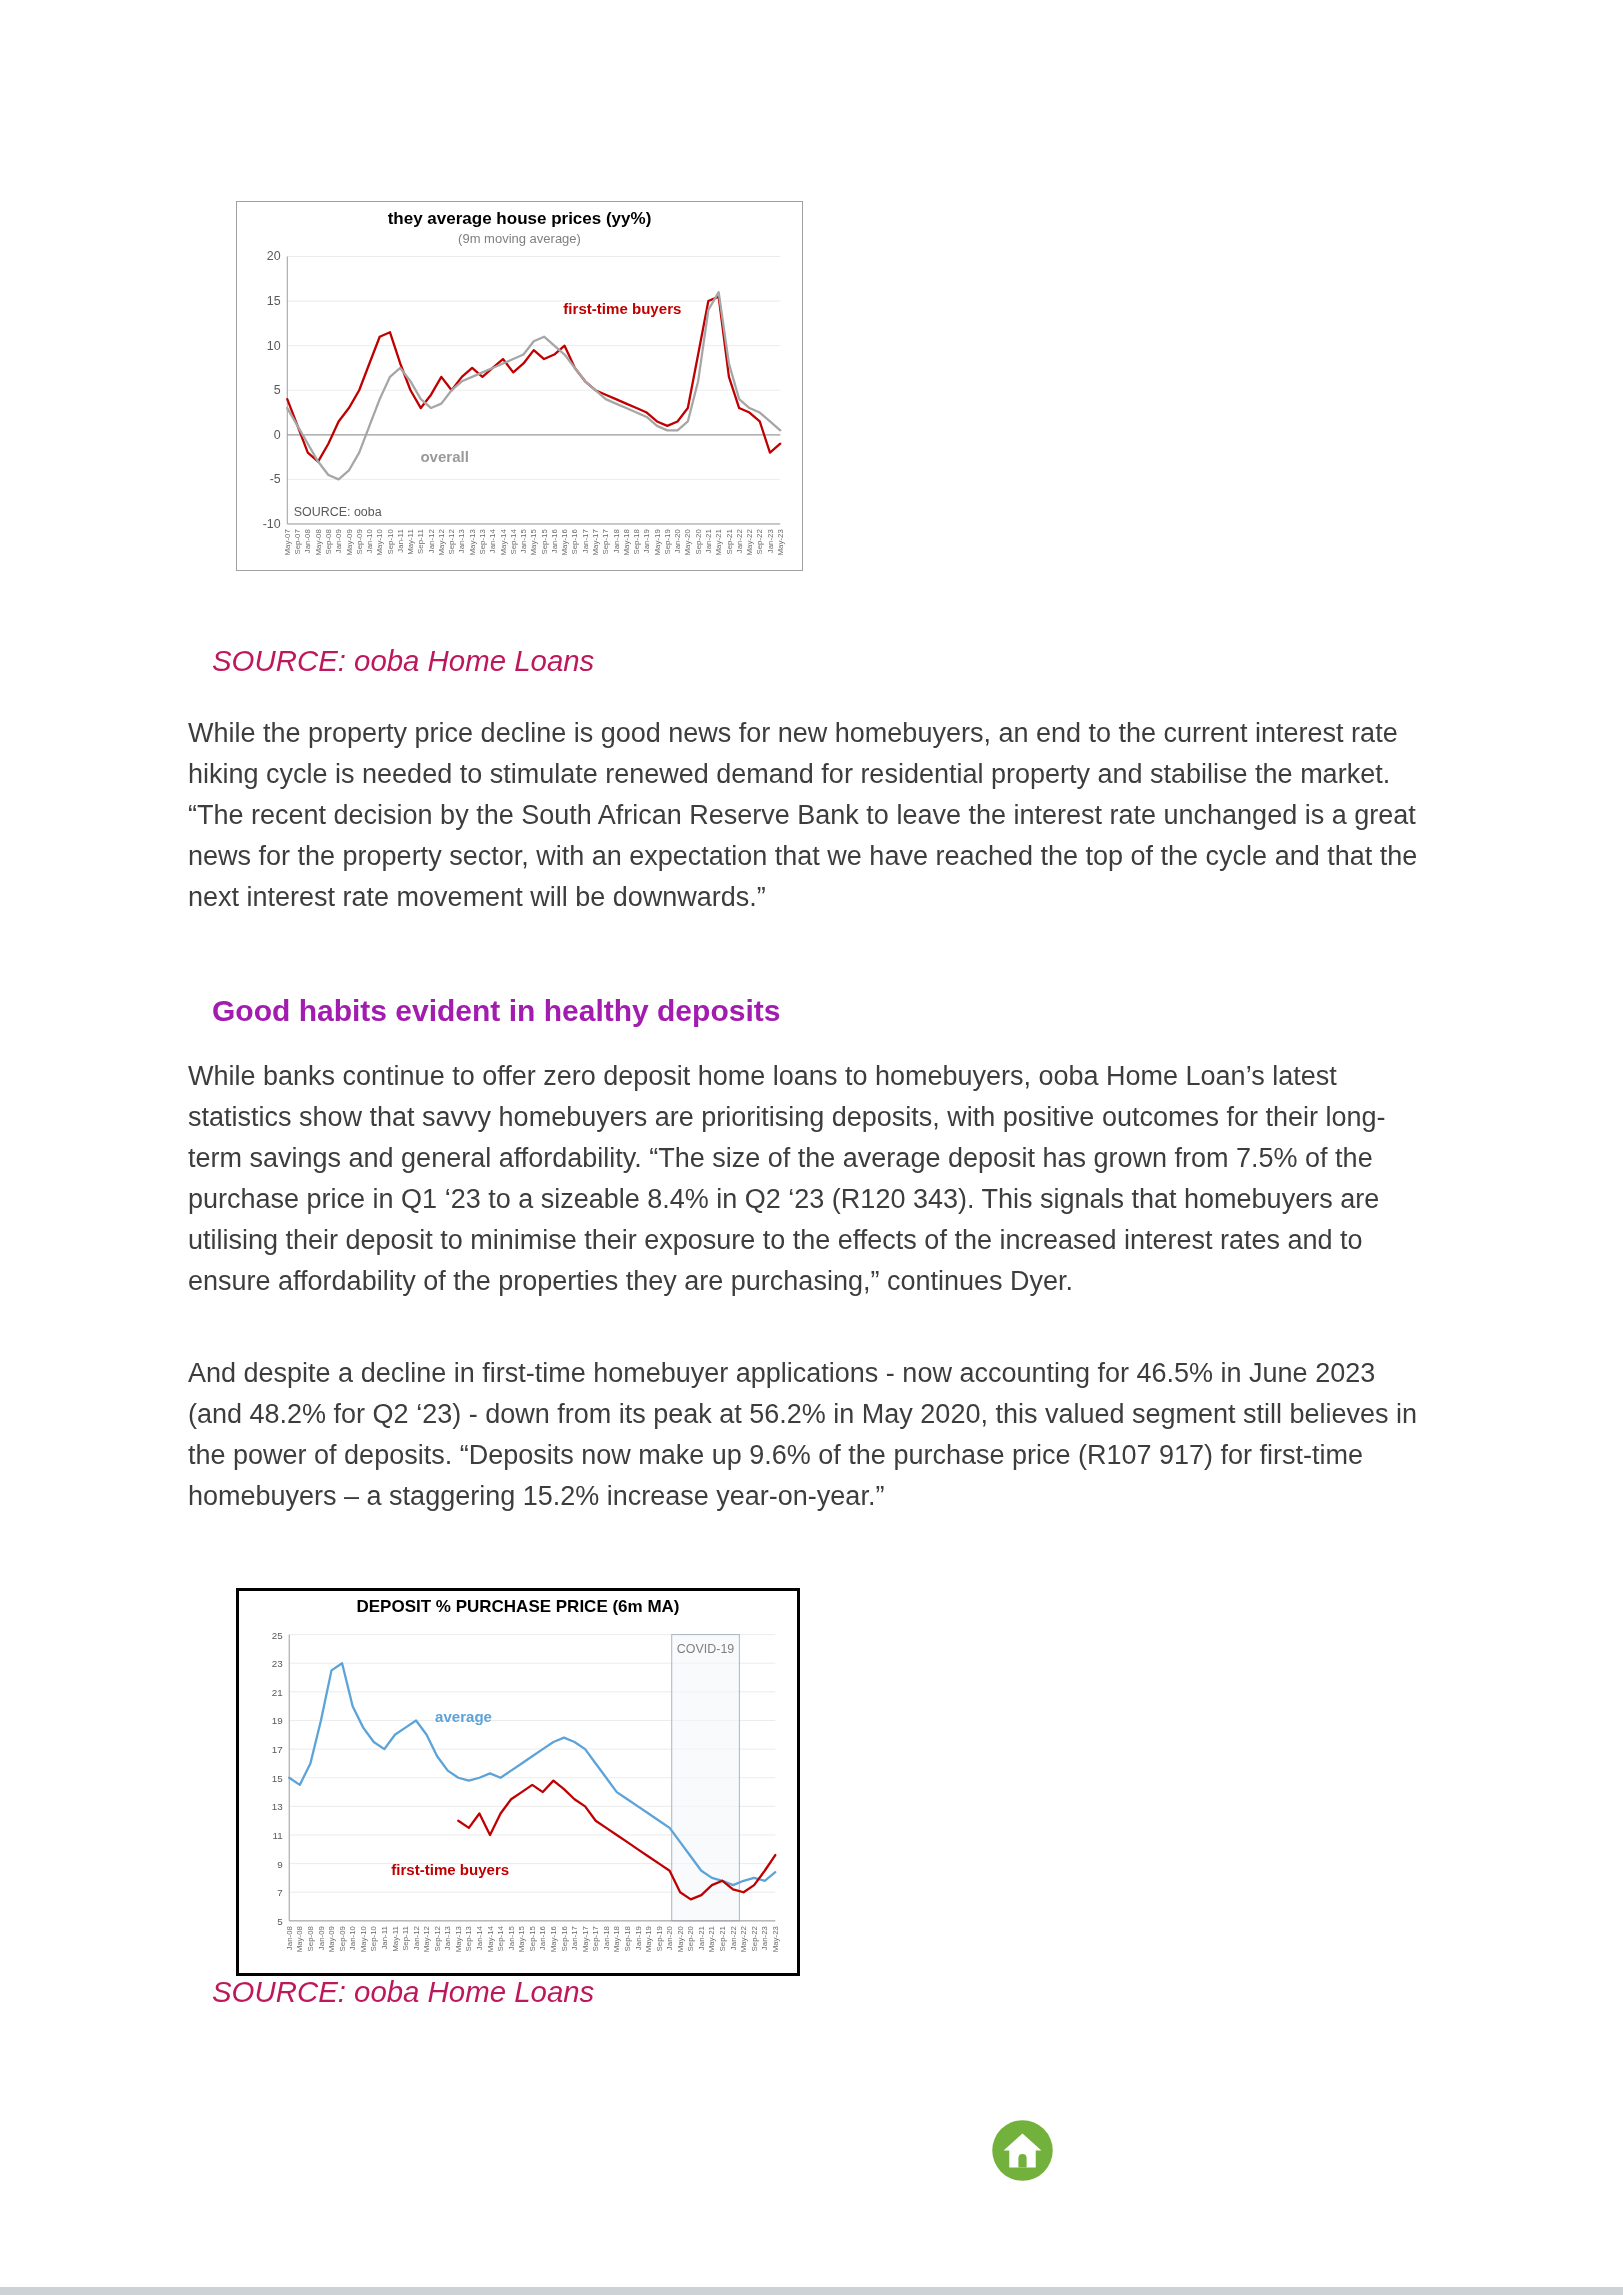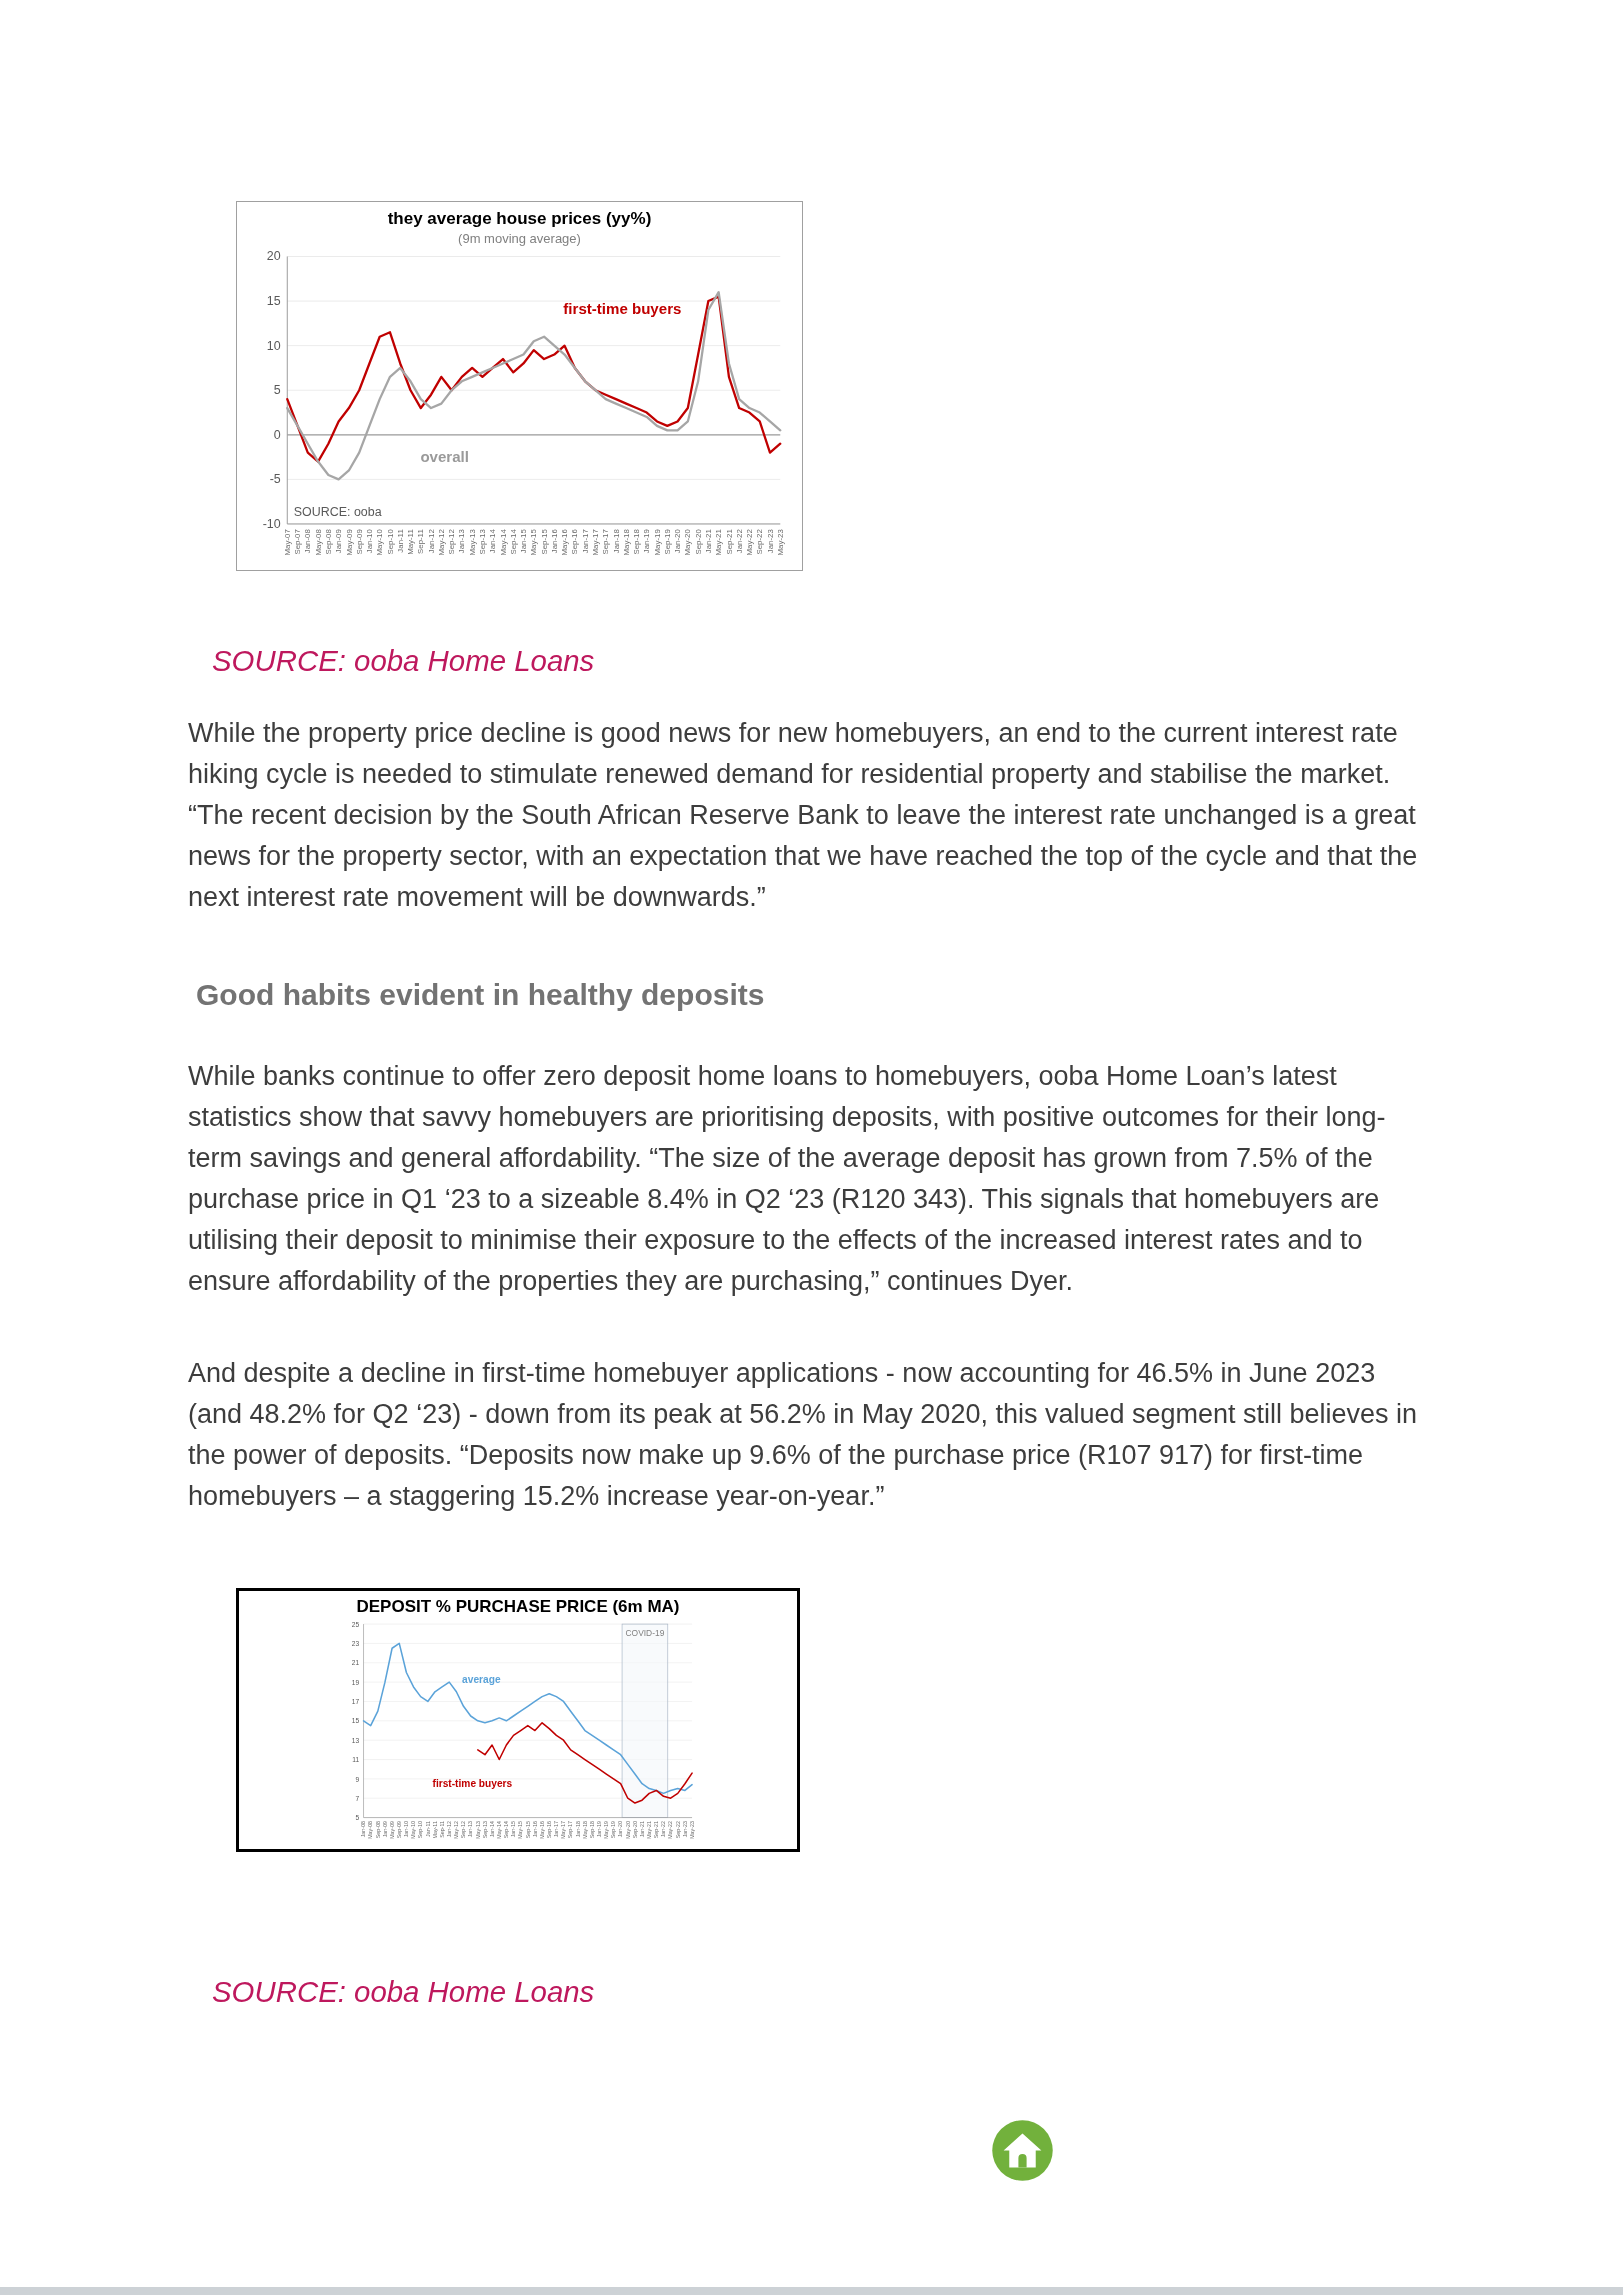--- a/index.html
+++ b/index.html
@@ -3,26 +3,26 @@
 <meta charset="utf-8">
 <style>
   html,body{margin:0;padding:0;background:#e9e9e9;}
   .page{
     position:relative;width:1623px;height:2295px;background:#ffffff;
     font-family:"Liberation Sans",sans-serif;color:#3d3d3d;overflow:hidden;
     margin:0 auto;
   }
   .para{position:absolute;left:188px;width:1237px;font-size:27px;line-height:41px;margin:0;}
   .source{position:absolute;left:196px;width:1237px;font-size:29.4px;line-height:38px;font-style:italic;margin:16px;color:#be185d;}
-  .heading{position:absolute;left:196px;width:1237px;font-size:30px;line-height:39px;font-weight:bold;color:#737373;margin:0;}
+  .heading{position:absolute;left:196px;width:1237px;font-size:30px;line-height:39px;font-weight:bold;color:#a21caf;margin:16px;}
 
   
   .chart{position:absolute;background:#fff;display:flex;flex-direction:column;box-sizing:border-box;}
   .chart1{left:196px;top:190px;width:567px;height:370px;border:1.3px solid #a0a0a0;padding:7.9px 6.5px 3.9px 6.5px;}
-  .chart2{left:196px;top:1577px;width:564px;height:264px;border:3.3px solid #000;padding:6.5px 6.5px 2.6px 6.5px;}
+  .chart2{left:196px;top:1577px;width:564px;height:388px;border:3.3px solid #000;padding:6.5px 6.5px 2.6px 6.5px;}
   .chart-head{text-align:center;flex:0 0 auto;}
   .chart-title{font-size:17px;font-weight:bold;color:#000;letter-spacing:0;}
   .chart-subtitle{font-size:13px;color:#808080;margin-top:1.3px;}
   svg.plot{flex:1 1 auto;width:100%;display:block;}
 
   
   .logo{position:absolute;left:991px;top:2119px;display:flex;align-items:center;gap:10.5px;}
   .logo-mark{width:63px;height:63px;flex:0 0 auto;}
   .logo-text{font-weight:bold;font-size:51px;letter-spacing:-1.3px;line-height:63px;white-space:nowrap;}
   .brand1{color:#72b13c;}

